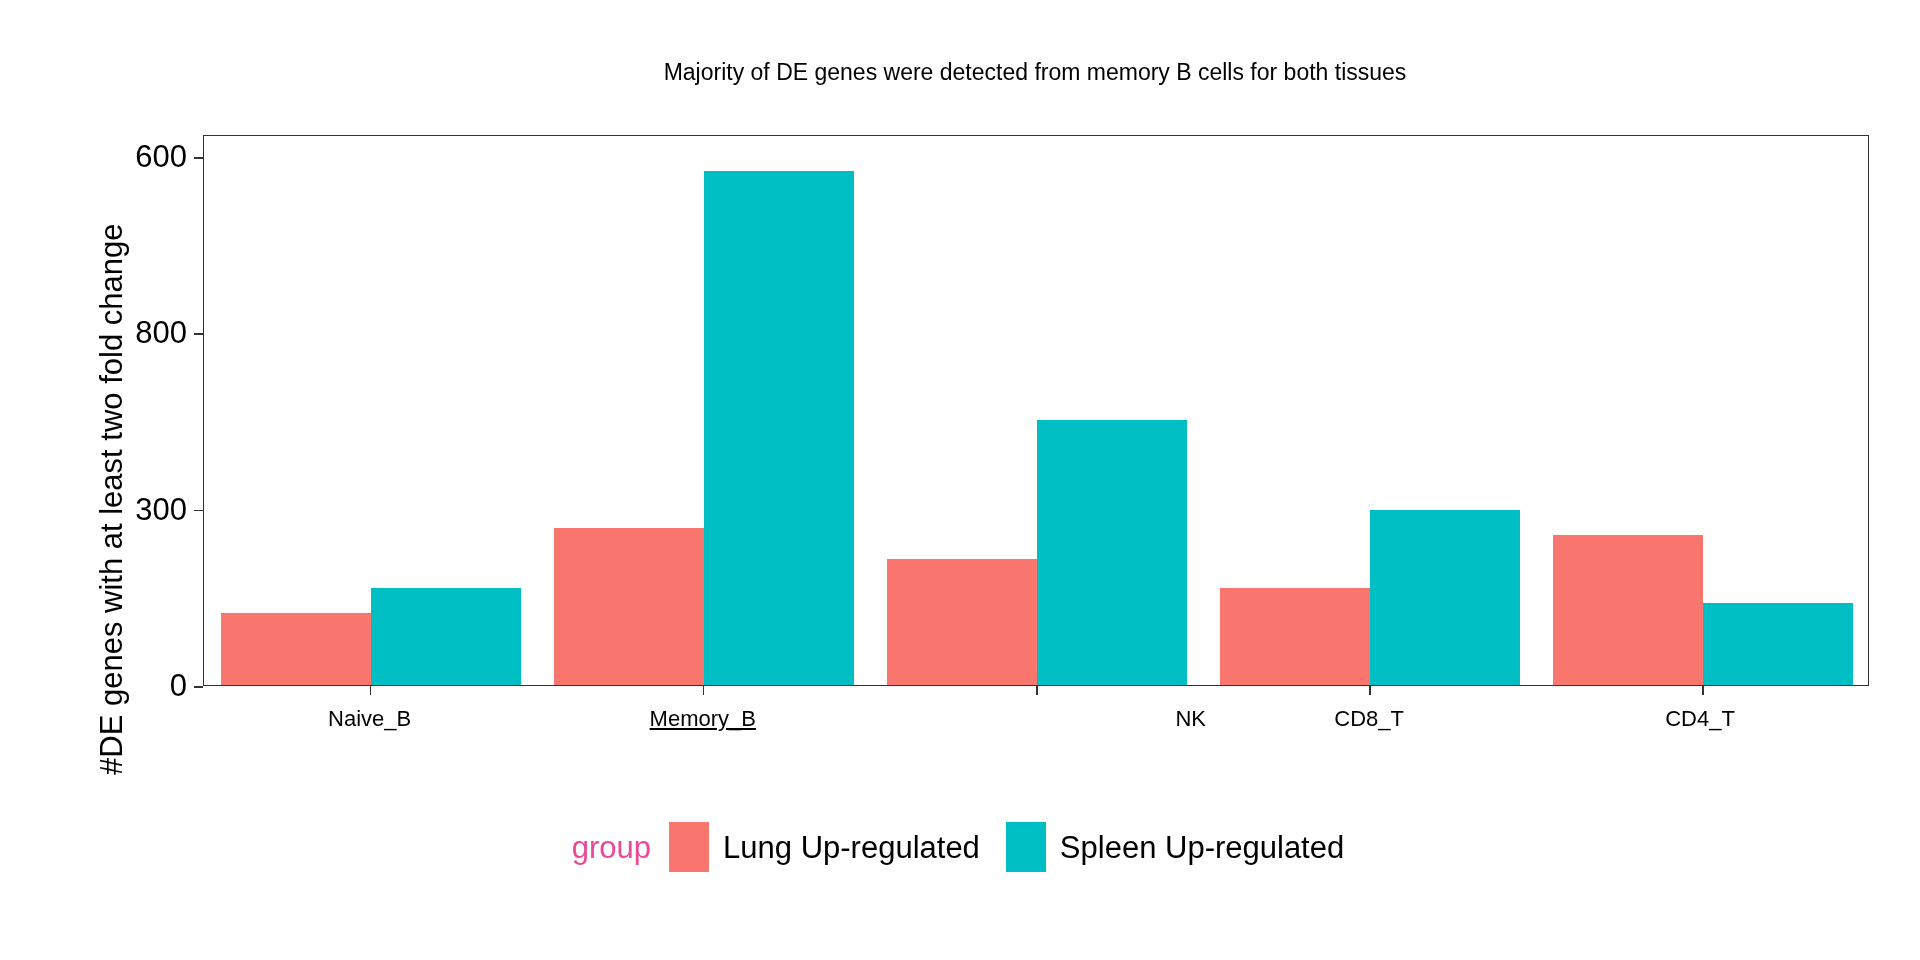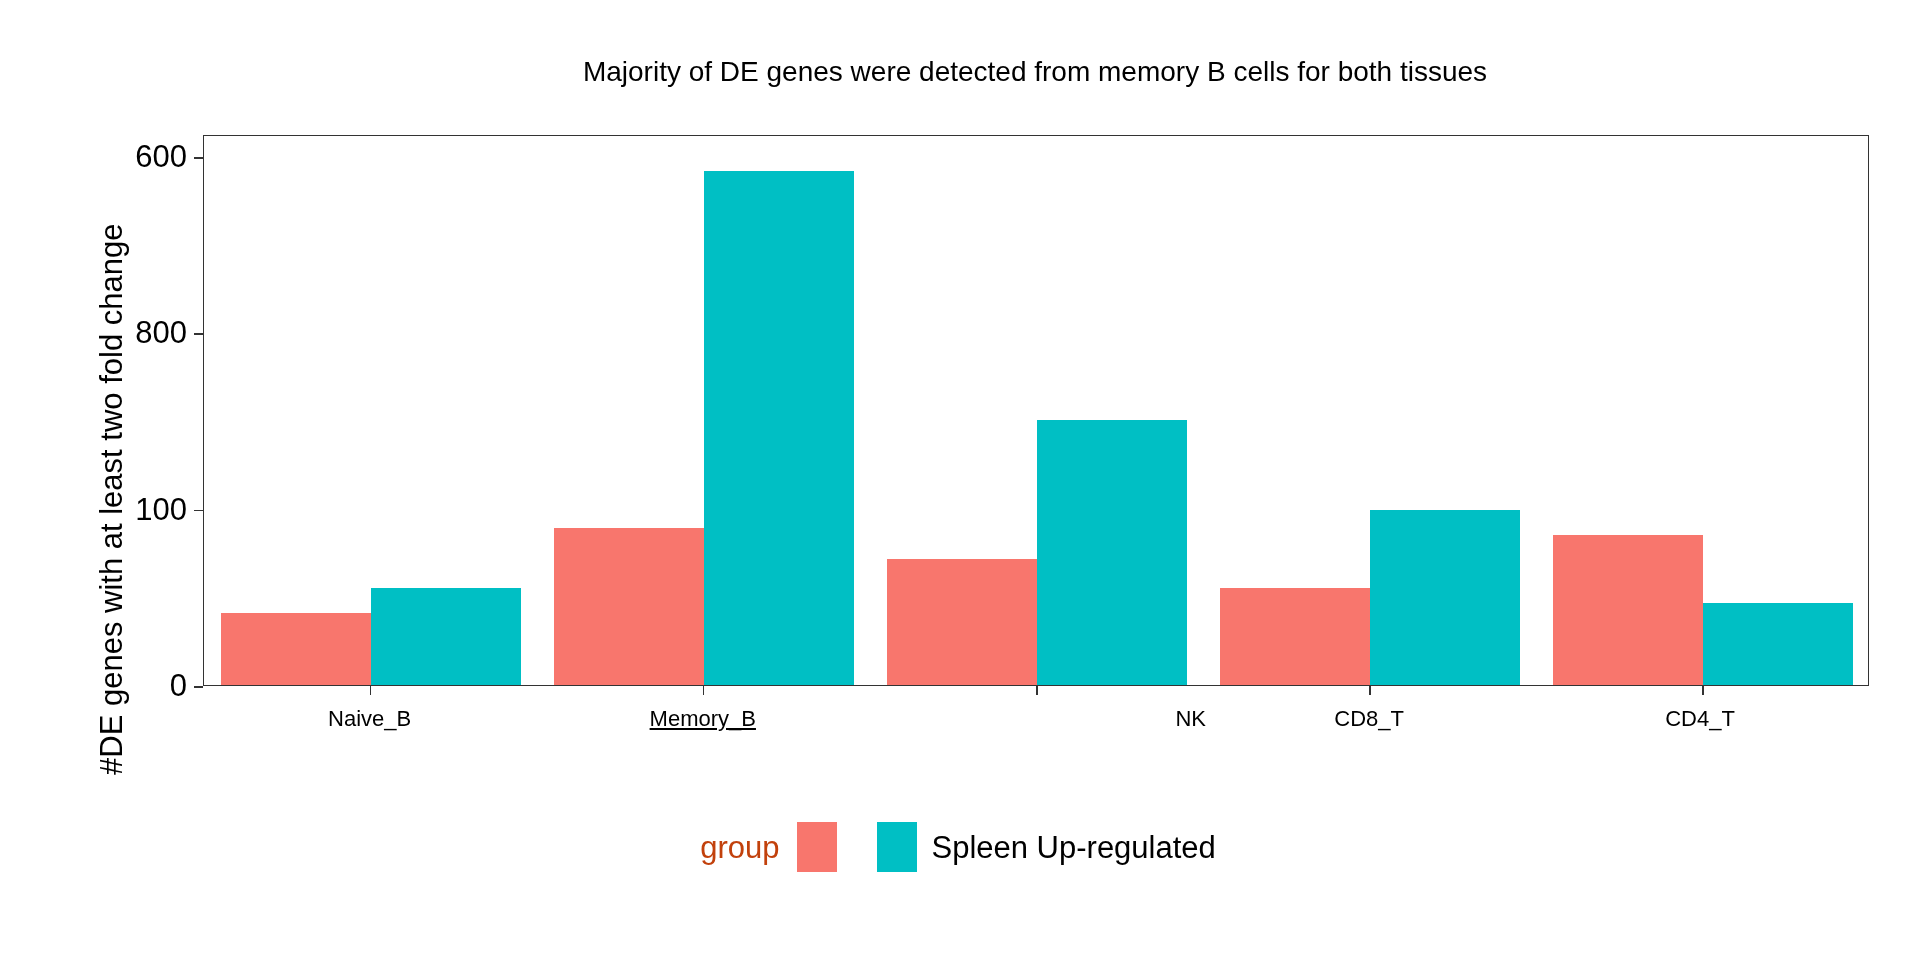--- a/index.html
+++ b/index.html
@@ -37,21 +37,21 @@
     white-space: nowrap;
     color: #000000;
   }
 
   
   .plot-title {
     position: absolute;
     left: 205px;
     top: 52px;
     width: 1660px;
-    font-size: 28px;
+    font-size: 23px;
     line-height: 40px;
     text-align: center;
     white-space: nowrap;
     color: #000000;
   }
 
   
   #panel {
     position: absolute;
     left: 203px;
@@ -123,21 +123,21 @@
     height: 70px;
     display: flex;
     align-items: center;
     justify-content: center;
     gap: 0px;
   }
   #legend-title {
     font-size: 31px;
     line-height: 31px;
     margin-right: 18px;
-    color: #c2410c;
+    color: #ec4899;
   }
   .legend-entry {
     display: flex;
     align-items: center;
     margin-right: 26px;
   }
   .legend-entry:last-child { margin-right: 4px; }
   .legend-key {
     width: 40px;
     height: 50px;
@@ -155,21 +155,21 @@
 
 <div id="figure">
 
   <div class="y-axis-title">#DE genes with at least two fold change</div>
 
   <div class="plot-title">Majority of DE genes were detected from memory B cells for both tissues</div>
 
   <div id="ytick-layer">
       <div class="ytick-label" style="left: 62px; width: 125px; right: auto; top: 670px;">0</div>
       <div class="ytick-mark" style="top: 686px;"></div>
-      <div class="ytick-label" style="left: 62px; width: 125px; right: auto; top: 493.68px;">100</div>
+      <div class="ytick-label" style="left: 62px; width: 125px; right: auto; top: 493.68px;">300</div>
       <div class="ytick-mark" style="top: 509.68px;"></div>
       <div class="ytick-label" style="left: 62px; width: 125px; right: auto; top: 317.36px;">800</div>
       <div class="ytick-mark" style="top: 333.36px;"></div>
       <div class="ytick-label" style="left: 62px; width: 125px; right: auto; top: 141.04px;">600</div>
       <div class="ytick-mark" style="top: 157.04px;"></div>
     </div>
   <div id="xtick-layer">
       <div class="xtick-mark" style="left: 369.6px;"></div>
       <div class="xtick-label" style="left: 199.6px;">Naive_B</div>
       <div class="xtick-mark" style="left: 702.8px;"></div>
@@ -195,20 +195,21 @@
         <div class="bar" style="left: 1349.46px; width: 149.94px; height: 149.872px; background: rgb(248, 118, 109);"></div>
         <div class="bar" style="left: 1499.4px; width: 149.94px; height: 81.9888px; background: rgb(0, 191, 196);"></div>
       </div>
   </div>
 
   <div id="legend">
     <span id="legend-title">group</span>
     <div id="legend-entries" style="display:flex;align-items:center;">
         <div class="legend-entry">
           <span class="legend-key" style="background: rgb(248, 118, 109);"></span>
+          <span class="legend-label">Lung Up-regulated</span>
         </div>
         <div class="legend-entry">
           <span class="legend-key" style="background: rgb(0, 191, 196);"></span>
           <span class="legend-label">Spleen Up-regulated</span>
         </div>
       </div>
   </div>
 
 </div>
 

